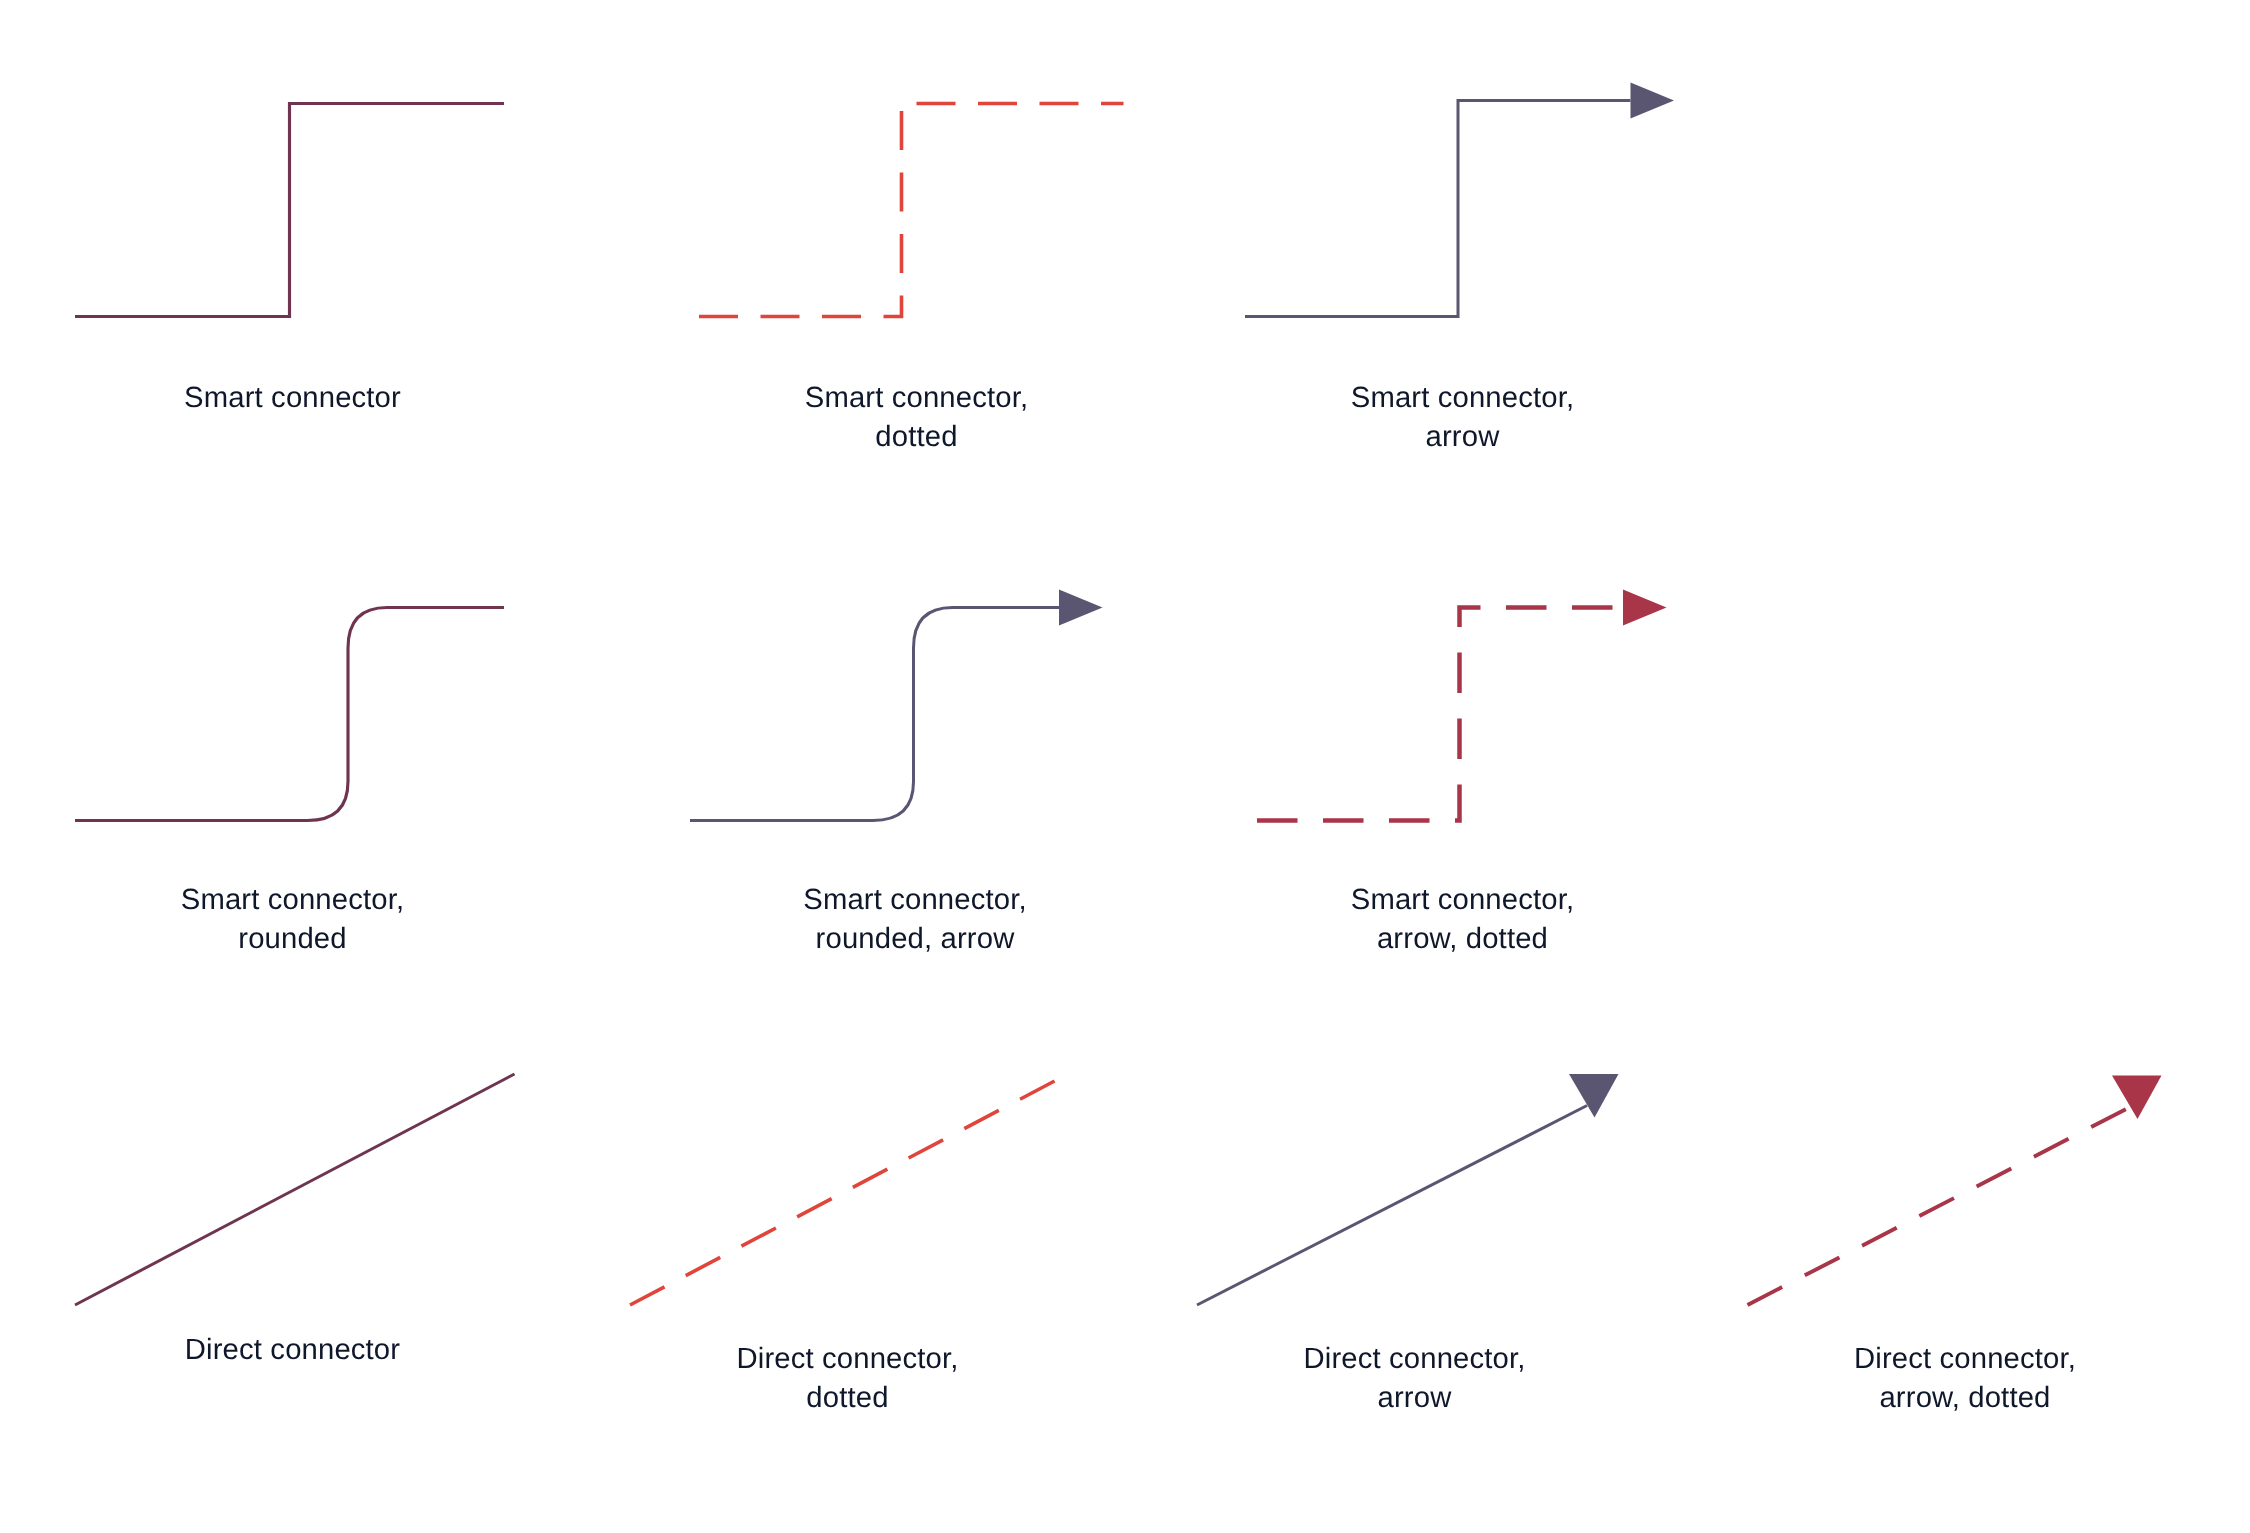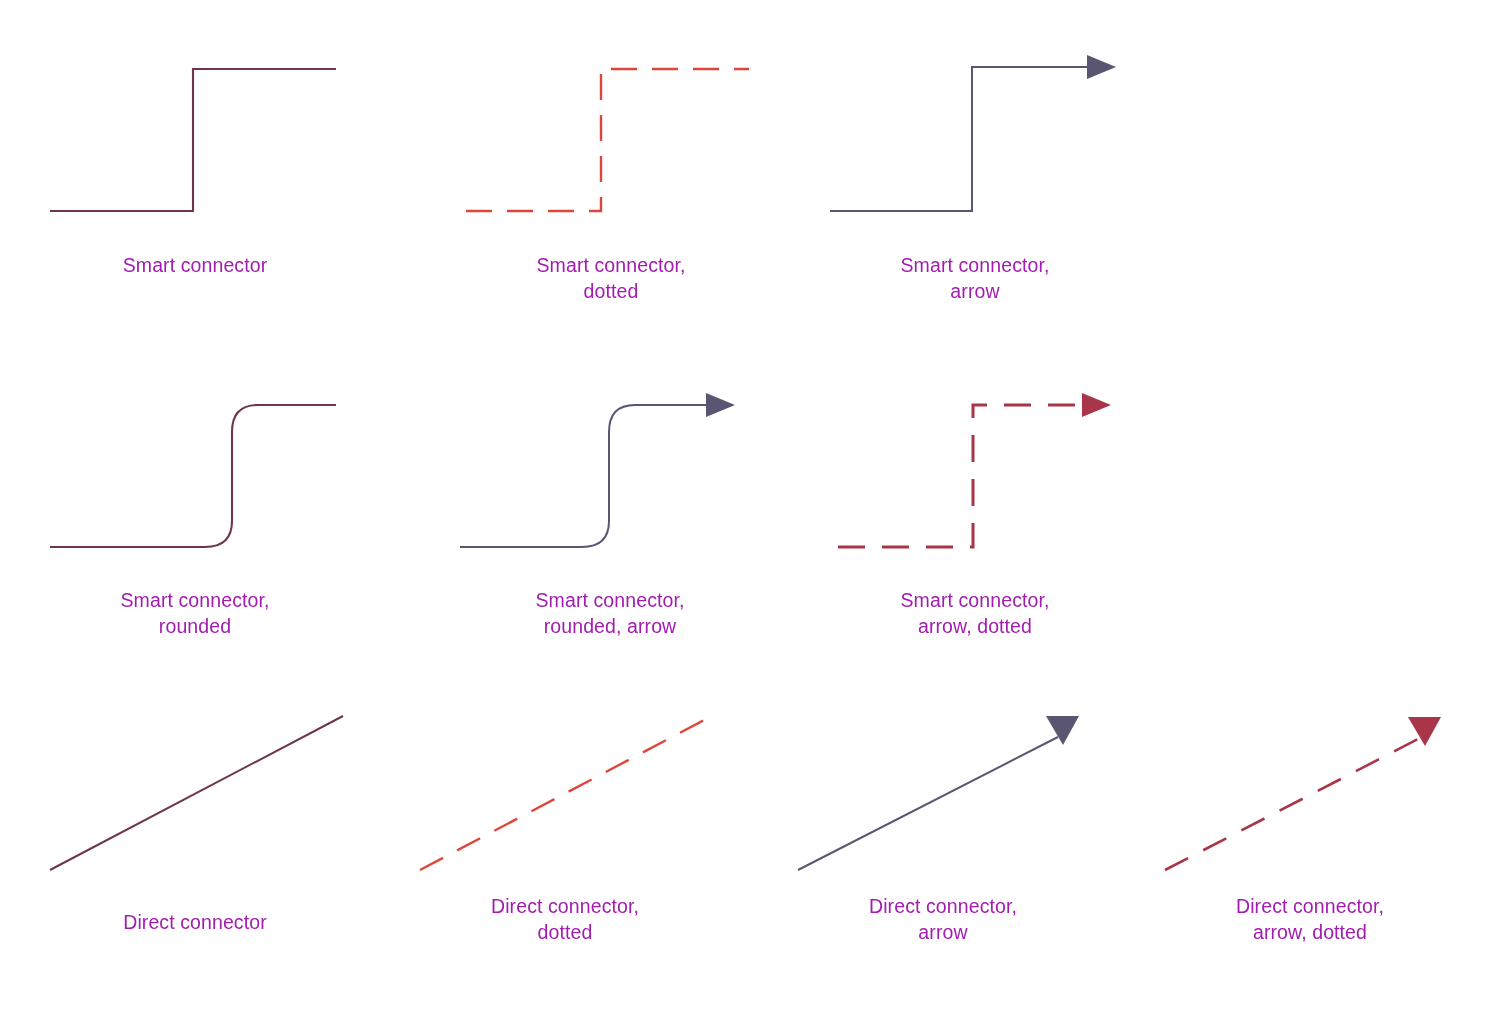--- a/index.html
+++ b/index.html
@@ -40,21 +40,21 @@
   }
 
   .art svg {
     display: block;
     overflow: visible;
   }
 
   .caption {
     position: absolute;
     text-align: center;
-    color: #a21caf;
+    color: #0f172a;
     font-size: 19.5px;
     line-height: 26px;
     font-weight: 400;
     letter-spacing: 0.1px;
     white-space: pre-line;
     font-family: "Liberation Sans", "DejaVu Sans", sans-serif;
   }
 </style>
 </head>
 <body>
@@ -132,21 +132,21 @@
   </div>
 
   <div class="row" style="top:695px;">
 
     <div class="cell" style="left:50px; width:290px;">
       <div class="art">
         <svg width="300" height="190" viewBox="0 0 300 190" aria-hidden="true">
           <line x1="0" y1="175" x2="293" y2="21" stroke="#6E3450" stroke-width="2" stroke-linecap="butt"></line>
         </svg>
       </div>
-      <div class="caption" style="left:0; top:214px; width:290px;">Direct connector</div>
+      <div class="caption" style="left:0; top:192px; width:290px;">Direct connector</div>
     </div>
 
     <div class="cell" style="left:420px; width:290px;">
       <div class="art">
         <svg width="300" height="190" viewBox="0 0 300 190" aria-hidden="true">
           <line x1="0" y1="175" x2="290" y2="22" stroke="#E0453C" stroke-width="2.4" stroke-dasharray="26 16" stroke-linecap="butt"></line>
         </svg>
       </div>
       <div class="caption" style="left:0; top:198px; width:290px;">Direct connector,
 dotted</div>

